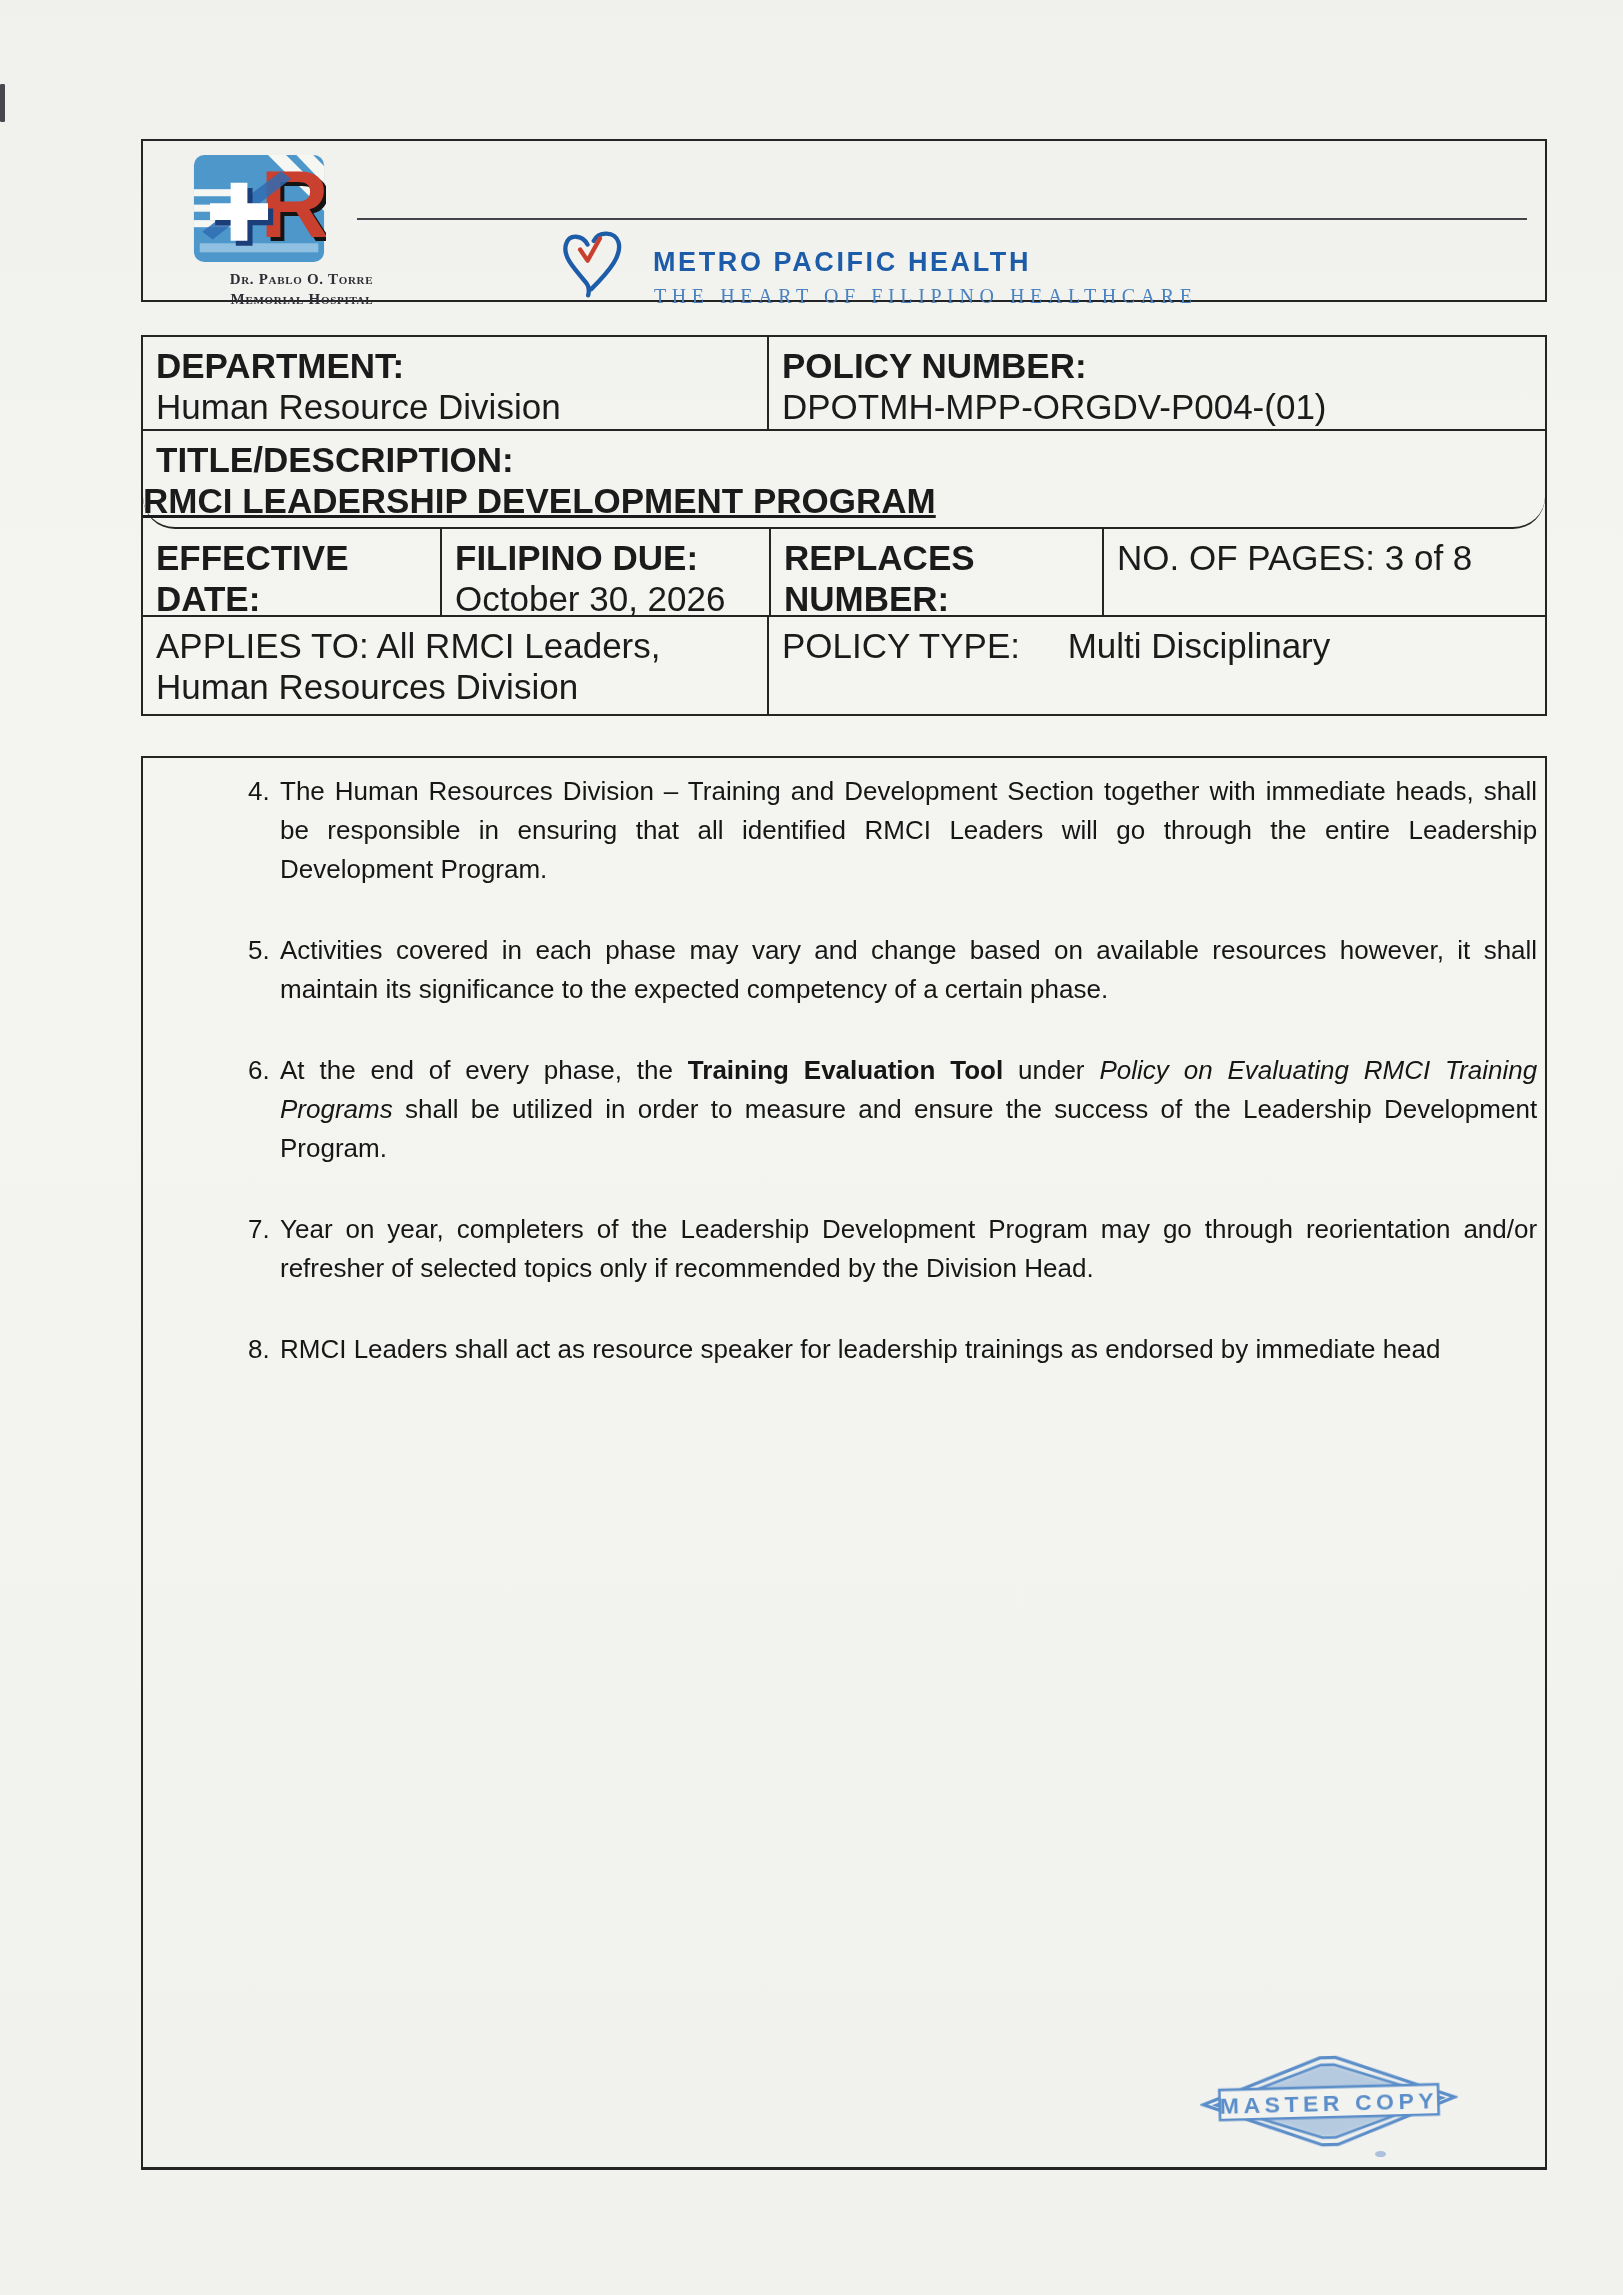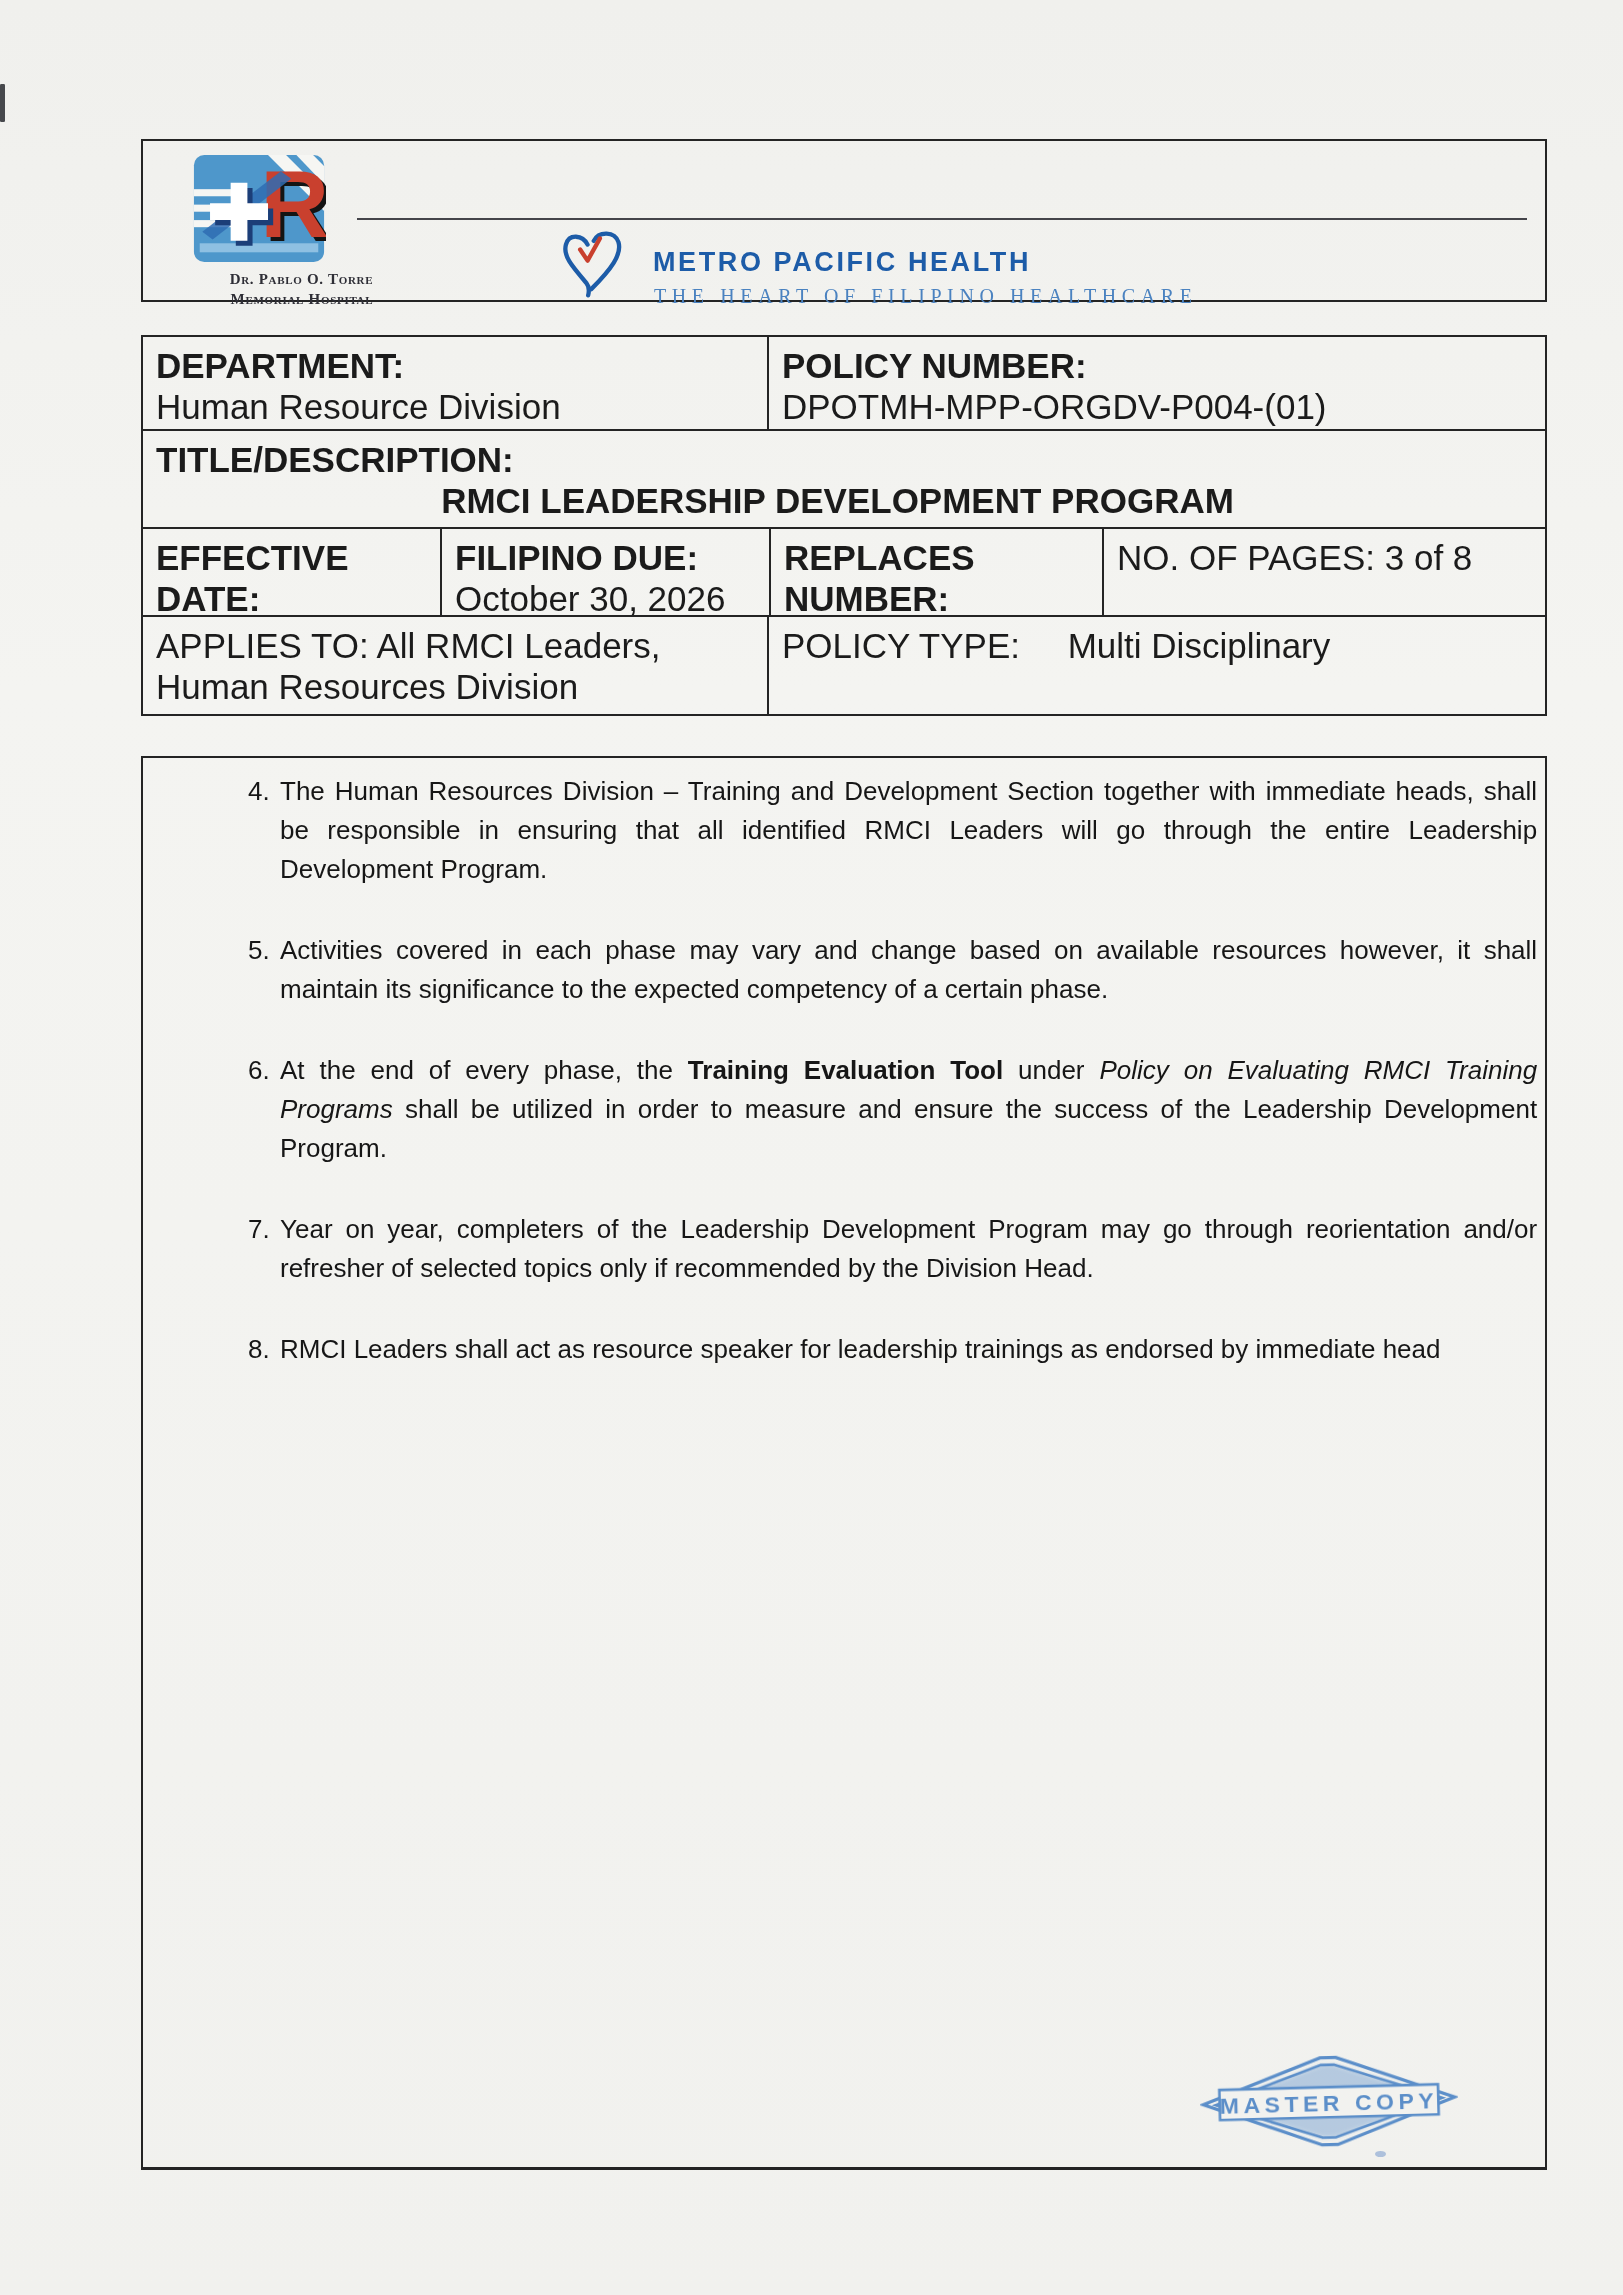--- a/index.html
+++ b/index.html
@@ -44,28 +44,28 @@
   }
   
   .info-table{
     position:absolute; left:141px; top:335px; width:1406px;
     border:2px solid var(--border); box-sizing:border-box; font-size:35px; line-height:41px;
   }
   .trow{display:flex; border-bottom:2px solid var(--border); box-sizing:border-box;}
   .trow:last-child{border-bottom:none;}
   .cell{box-sizing:border-box; border-right:2px solid var(--border); padding:7.9px 13px 0 13px; overflow:hidden;}
   .cell:last-child{border-right:none;}
-  .r1{height:94px;} .r2{height:98px;} .r3{height:88px;} .r4{height:97px;}
+  .r1{height:94px;} .r2{height:98px;border-radius:32px;} .r3{height:88px;} .r4{height:97px;}
   .c-w1{width:626px;} .c-w2{flex:1;}
   .c-e1{width:299px;} .c-e2{width:329px;} .c-e3{width:333px;} .c-e4{flex:1;}
   .lbl{font-weight:700;}
   .val{font-weight:400;}
   .lbl-inline{font-weight:400;}
   .val-inline{font-weight:400;}
-  .doc-title{font-weight:700; text-align:center; margin-left:-13px; width:1389px;}
+  .doc-title{font-weight:700; margin-left:-13px; width:1389px;text-decoration:underline;}
   .gap-left{margin-left:38px;}
   
   .main-box{
     position:absolute; left:141px; top:756px; width:1406px; height:1414px;
     border:2px solid var(--border); border-bottom-width:3.9px; box-sizing:border-box;
   }
   .policy-list{padding:14.4px 7.9px 0 137px;}
   .policy-item{position:relative; font-size:26px; line-height:39px; text-align:justify; margin-bottom:42px; color:#161616;}
   .policy-item .num{position:absolute; left:-32px; top:0;}
   .seg-b{font-weight:700;}

